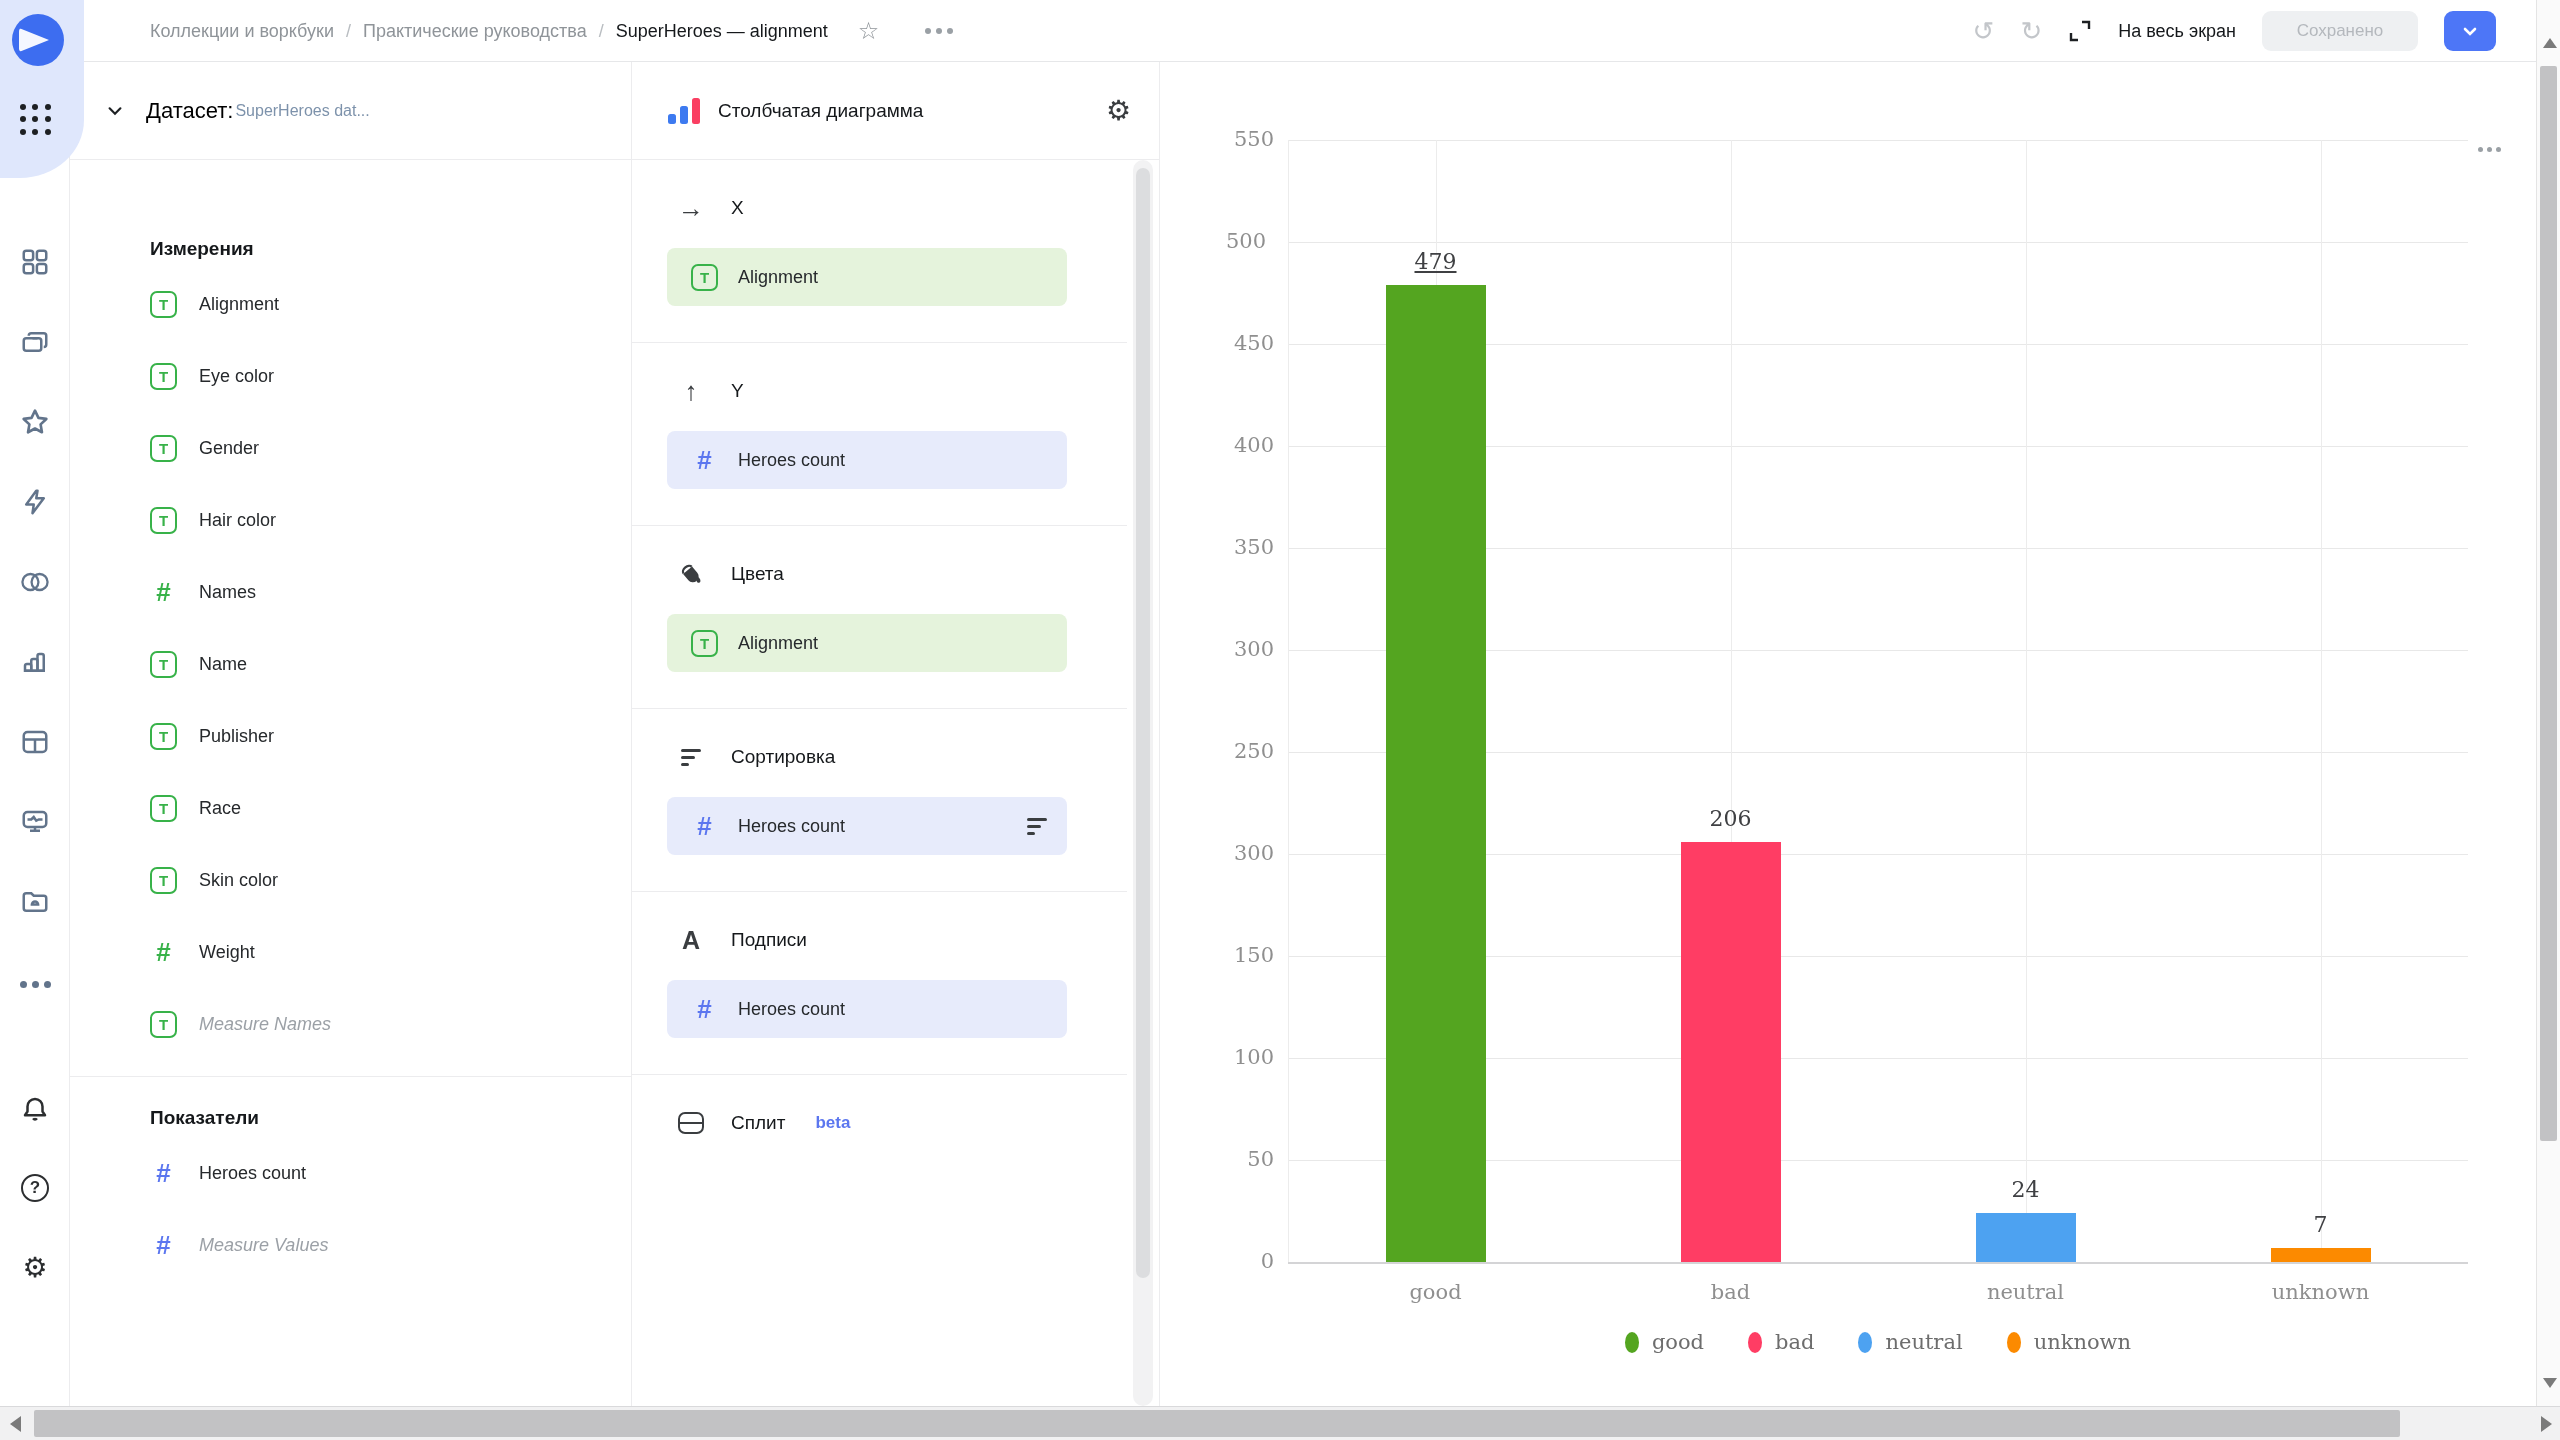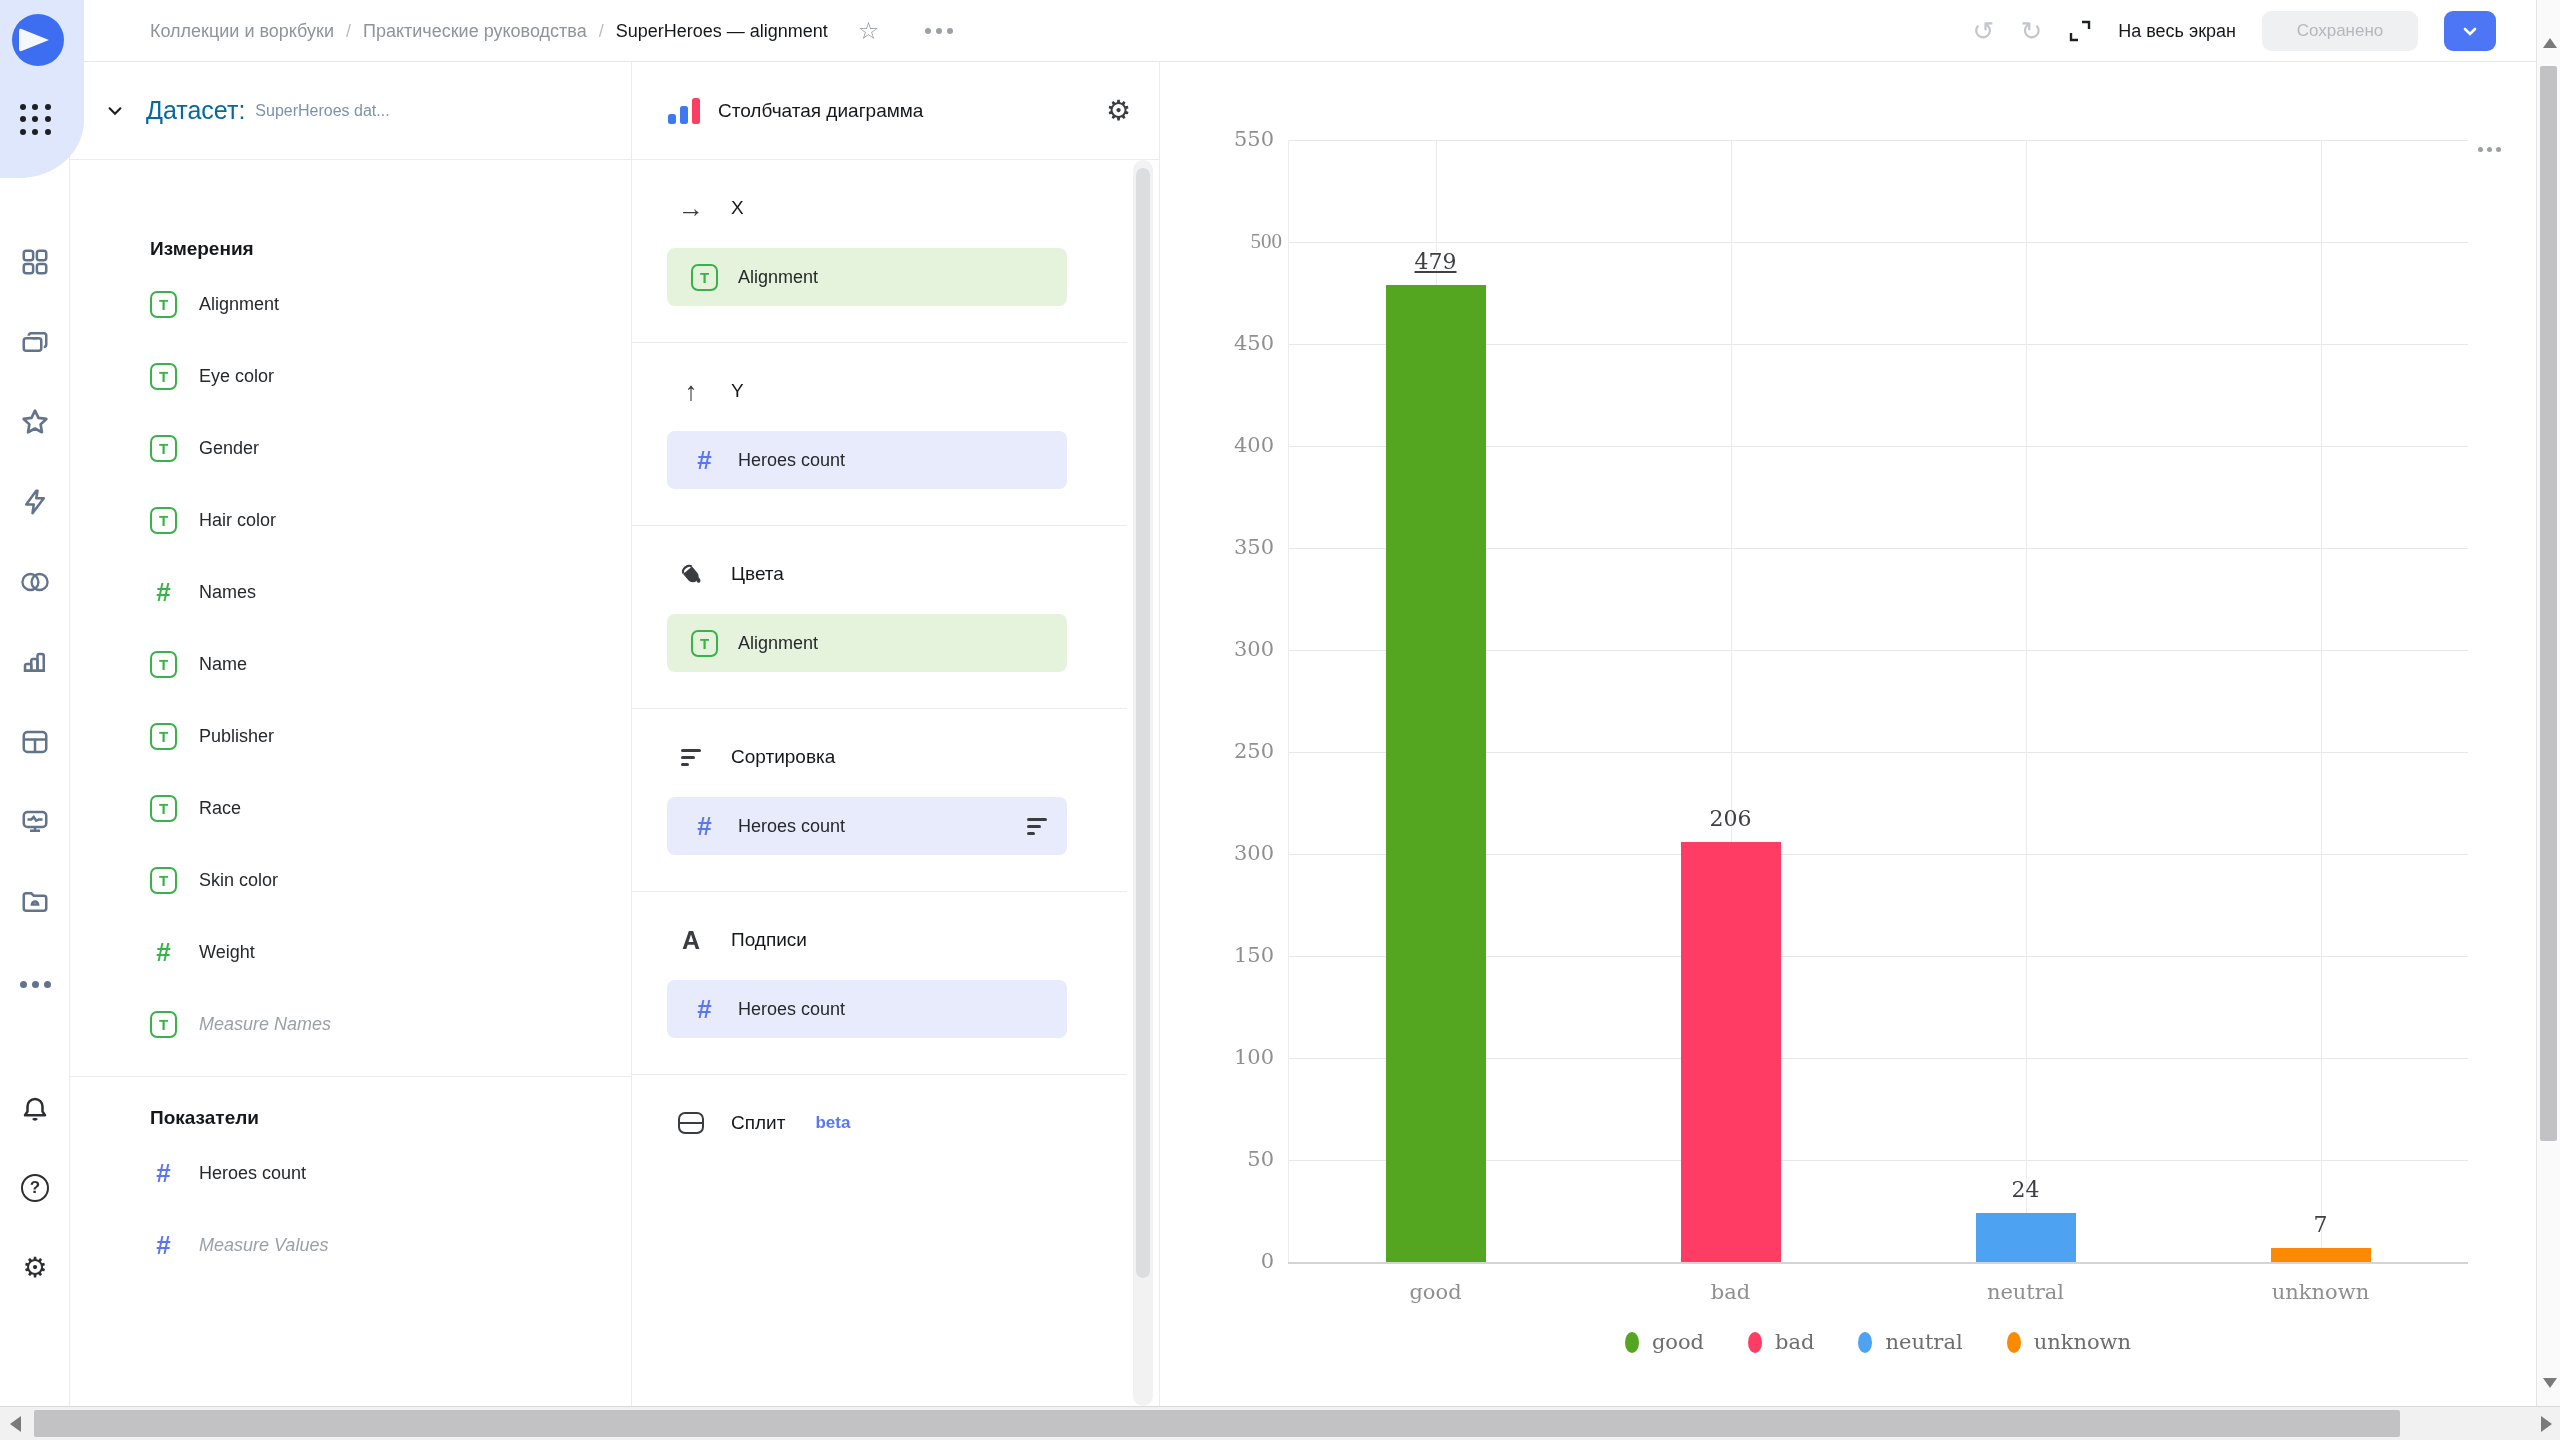--- a/index.html
+++ b/index.html
@@ -40,21 +40,21 @@
   .help-circle { width:28px; height:28px; border:2.4px solid #2c2e30; border-radius:50%; display:flex; align-items:center; justify-content:center; font-size:17px; font-weight:bold; color:#2c2e30; }
 
   
   .panel { position:absolute; top:62px; bottom:34px; background:#fff; }
   .dataset-panel { left:70px; width:562px; border-right:1px solid #ececee; }
   .config-panel { left:632px; width:528px; border-right:1px solid #ececee; }
   .chart-panel { left:1160px; width:1376px; }
   .panel-header { height:98px; border-bottom:1px solid #ececee; display:flex; align-items:center; padding:0 28px 0 36px; }
 
   .ds-chevron { width:18px; height:18px; margin-right:22px; cursor:pointer; }
-  .ds-label { font-size:25px; color:#0369a1; margin-right:10px; }
+  .ds-label { font-size:22px; color:#000000; margin-right:2px; }
   .ds-link { font-size:16px; color:#7d92ab; cursor:pointer; }
 
   .ct-icon { display:flex; align-items:flex-end; gap:4px; height:26px; margin-right:18px; }
   .ct-icon i { width:8px; border-radius:2.5px; display:block; }
   .ct-icon .b1 { height:10px; background:#3d7af0; }
   .ct-icon .b2 { height:18px; background:#3d7af0; }
   .ct-icon .b3 { height:26px; background:#fa3f62; }
   .ct-label { font-size:19px; color:#15181b; flex:1; }
   .ct-gear { font-size:28px; color:#3a3d40; cursor:pointer; line-height:1; }
 
@@ -422,21 +422,21 @@
     <div class="cfg-scroll">
         <div class="cfg-thumb"></div>
       </div>
   </div>
 
   <div class="panel chart-panel">
     <div class="plot-wrap" id="plot">
         <div class="gridline" style="left: 128px; top: 78px; width: 1180px;"></div>
         <div class="ytick" style="left: 24px; top: 65px;">550</div>
         <div class="gridline" style="left: 128px; top: 180px; width: 1180px;"></div>
-        <div class="ytick" style="left: 32px; top: 167px; font-family: Liberation Serif, serif;">500</div>
+        <div class="ytick" style="left: 16px; top: 167px;">500</div>
         <div class="gridline" style="left: 128px; top: 282px; width: 1180px;"></div>
         <div class="ytick" style="left: 24px; top: 269px;">450</div>
         <div class="gridline" style="left: 128px; top: 384px; width: 1180px;"></div>
         <div class="ytick" style="left: 24px; top: 371px;">400</div>
         <div class="gridline" style="left: 128px; top: 486px; width: 1180px;"></div>
         <div class="ytick" style="left: 24px; top: 473px;">350</div>
         <div class="gridline" style="left: 128px; top: 588px; width: 1180px;"></div>
         <div class="ytick" style="left: 24px; top: 575px;">300</div>
         <div class="gridline" style="left: 128px; top: 690px; width: 1180px;"></div>
         <div class="ytick" style="left: 24px; top: 677px;">250</div>

